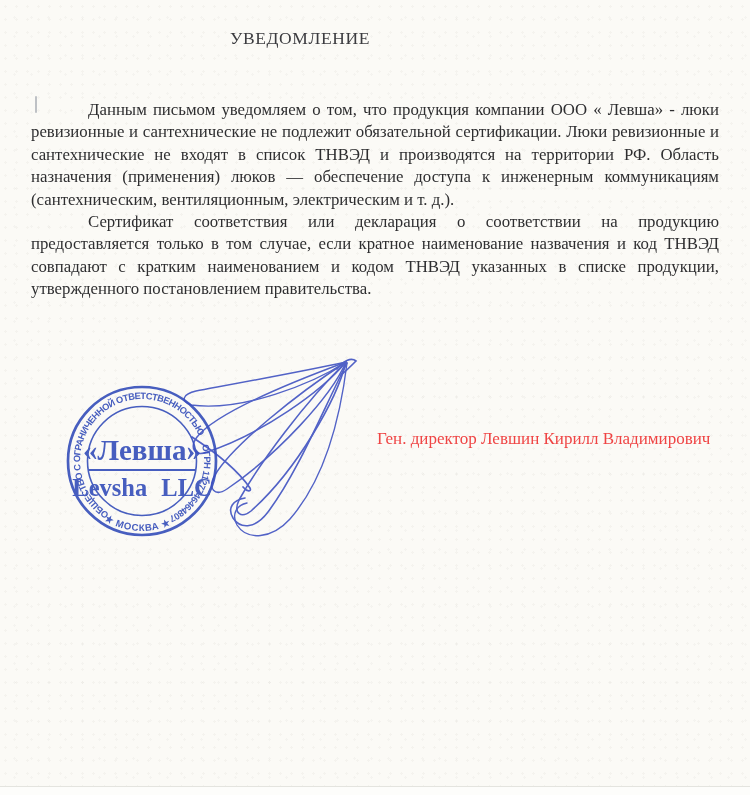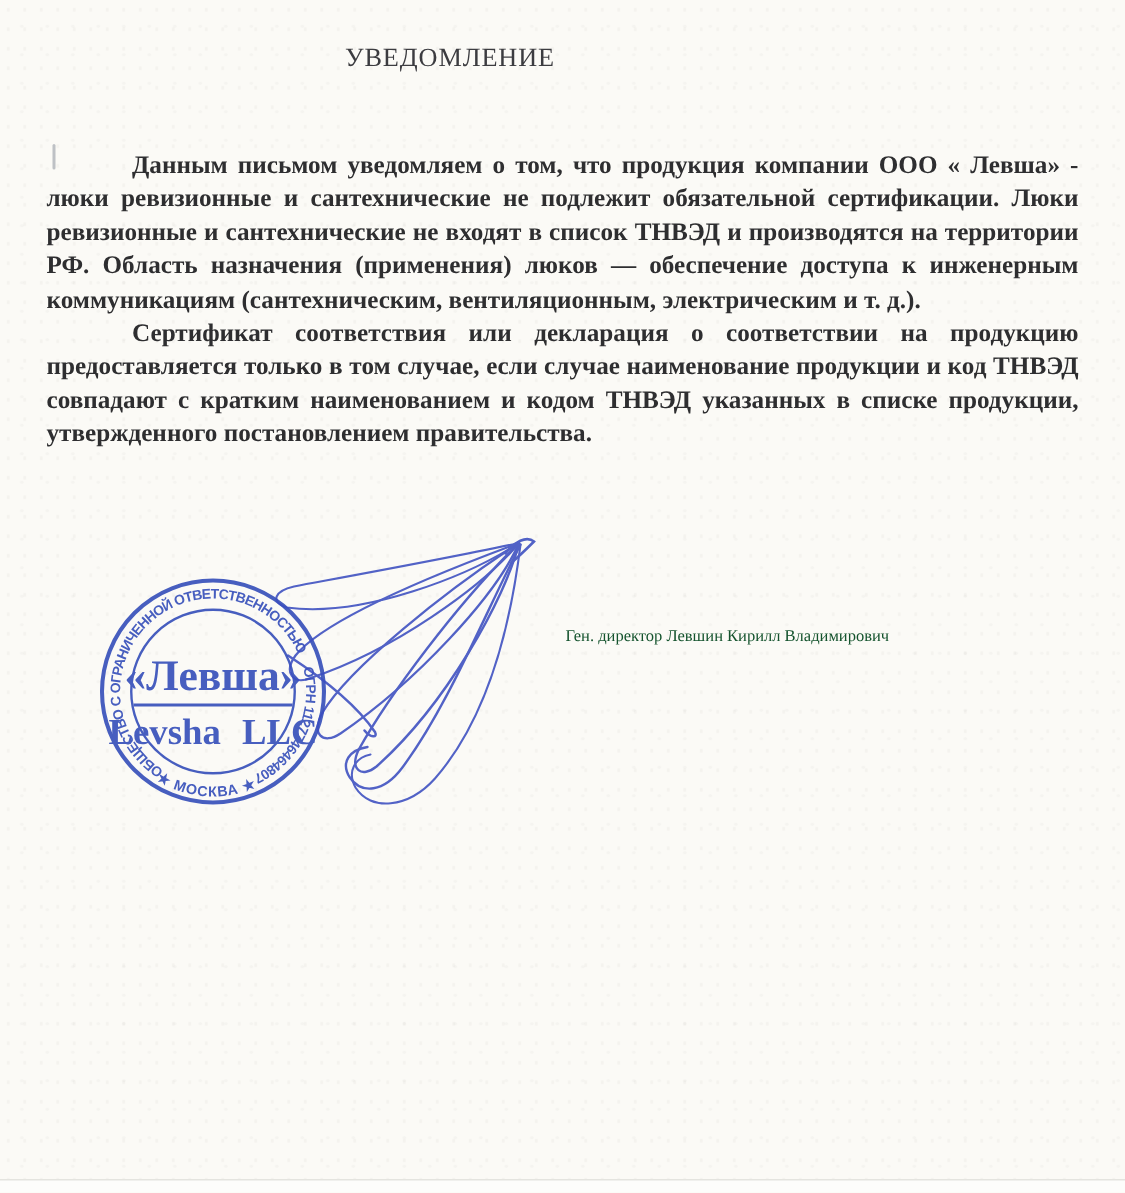--- a/index.html
+++ b/index.html
@@ -16,24 +16,24 @@
   .doc-title{
     position:absolute;top:28px;left:0;width:600px;
     text-align:center;font-size:17.5px;letter-spacing:.6px;
     color:#3c3c40;font-weight:500;
   }
   .content{
     position:absolute;top:99px;left:31px;width:688px;
     font-size:16.8px;line-height:22.4px;color:#2e2e30;
     text-align:justify;
   }
-  .content p{margin:0;text-indent:57px;font-weight:bold;}
+  .content p{margin:0;text-indent:57px;}
   .signatory{
-    position:absolute;top:418px;left:377px;
-    font-size:11px;color:#14532d;white-space:nowrap;
+    position:absolute;top:429px;left:377px;
+    font-size:17px;color:#ef4444;white-space:nowrap;
   }
   .stamp-svg{position:absolute;left:42px;top:361px;width:200px;height:200px;opacity:.93;}
   .signature-svg{position:absolute;left:0;top:0;width:750px;height:795px;opacity:.88;}
   .scan-streak{
     position:absolute;left:35px;top:96px;width:1.5px;height:17px;
     background:#8d929c;opacity:.55;border-radius:1px;
   }
   .scan-bottom-edge{
     position:absolute;left:0;bottom:0;width:750px;height:8px;
     background:#fdfdfb;border-top:1px solid rgba(180,180,172,.35);
@@ -41,21 +41,21 @@
   .stamp-ring-font{font-family:"Liberation Sans",sans-serif;font-weight:bold;}
   .stamp-center-font{font-family:"Liberation Serif",serif;font-weight:bold;}
 </style>
 </head>
 <body>
 
 <div class="doc-title">УВЕДОМЛЕНИЕ</div>
 
 <div class="content">
   <p>Данным письмом уведомляем о том, что продукция компании ООО « Левша» - люки ревизионные и сантехнические не подлежит обязательной сертификации. Люки ревизионные и сантехнические не входят в список ТНВЭД и производятся на территории РФ. Область назначения (применения) люков — обеспечение доступа к инженерным коммуникациям (сантехническим, вентиляционным, электрическим и т. д.).</p>
-  <p>Сертификат соответствия или декларация о соответствии на продукцию предоставляется только в том случае, если случае наименование продукции и код ТНВЭД совпадают с кратким наименованием и кодом ТНВЭД указанных в списке продукции, утвержденного постановлением правительства.</p>
+  <p>Сертификат соответствия или декларация о соответствии на продукцию предоставляется только в том случае, если кратное наименование назвачения и код ТНВЭД совпадают с кратким наименованием и кодом ТНВЭД указанных в списке продукции, утвержденного постановлением правительства.</p>
 </div>
 
 <div class="signatory">Ген. директор Левшин Кирилл Владимирович</div>
 
 <svg class="stamp-svg" viewBox="0 0 200 200" aria-hidden="true">
   <g>
     <circle cx="100" cy="100" r="74" fill="none" stroke-width="2.7" stroke="#3a53bb"></circle>
     <circle cx="100" cy="100" r="54.5" fill="none" stroke-width="1.6" stroke="#3a53bb"></circle>
     <g transform="rotate(4 100 100)">
       <path id="arcTop" d="M 70.9 154.7 A 62 62 0 1 1 131.0 153.7" fill="none"></path>

